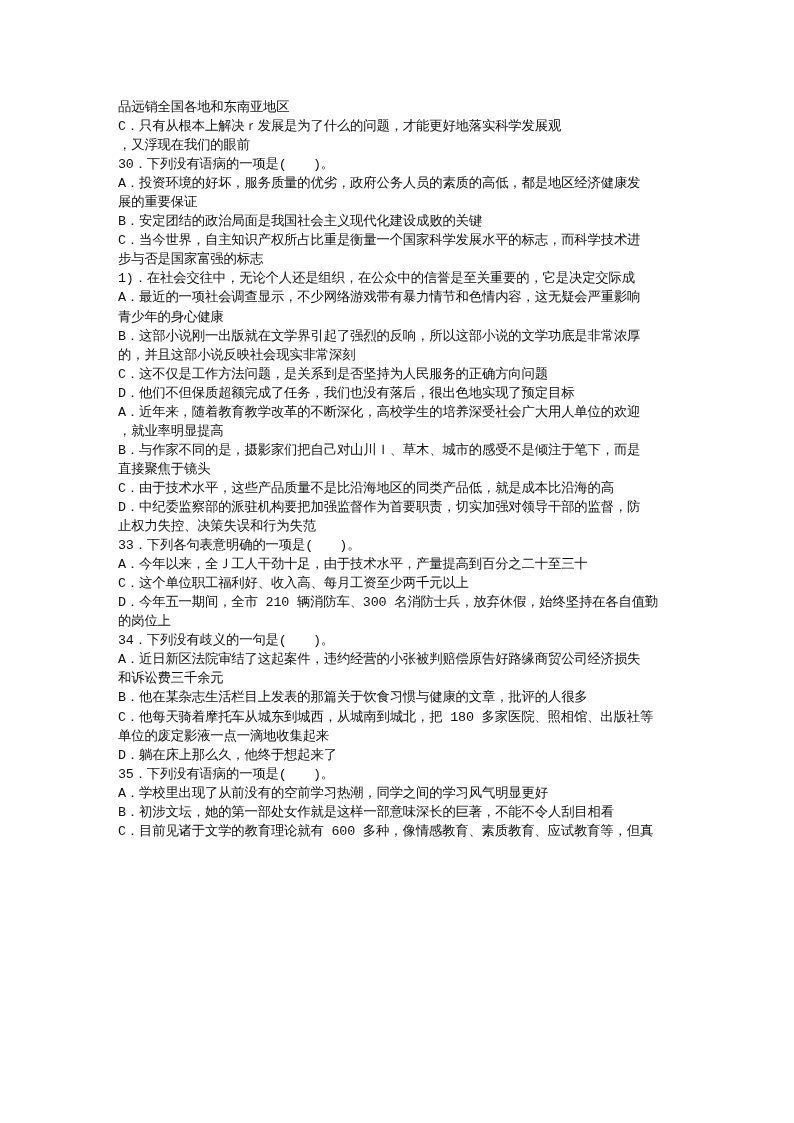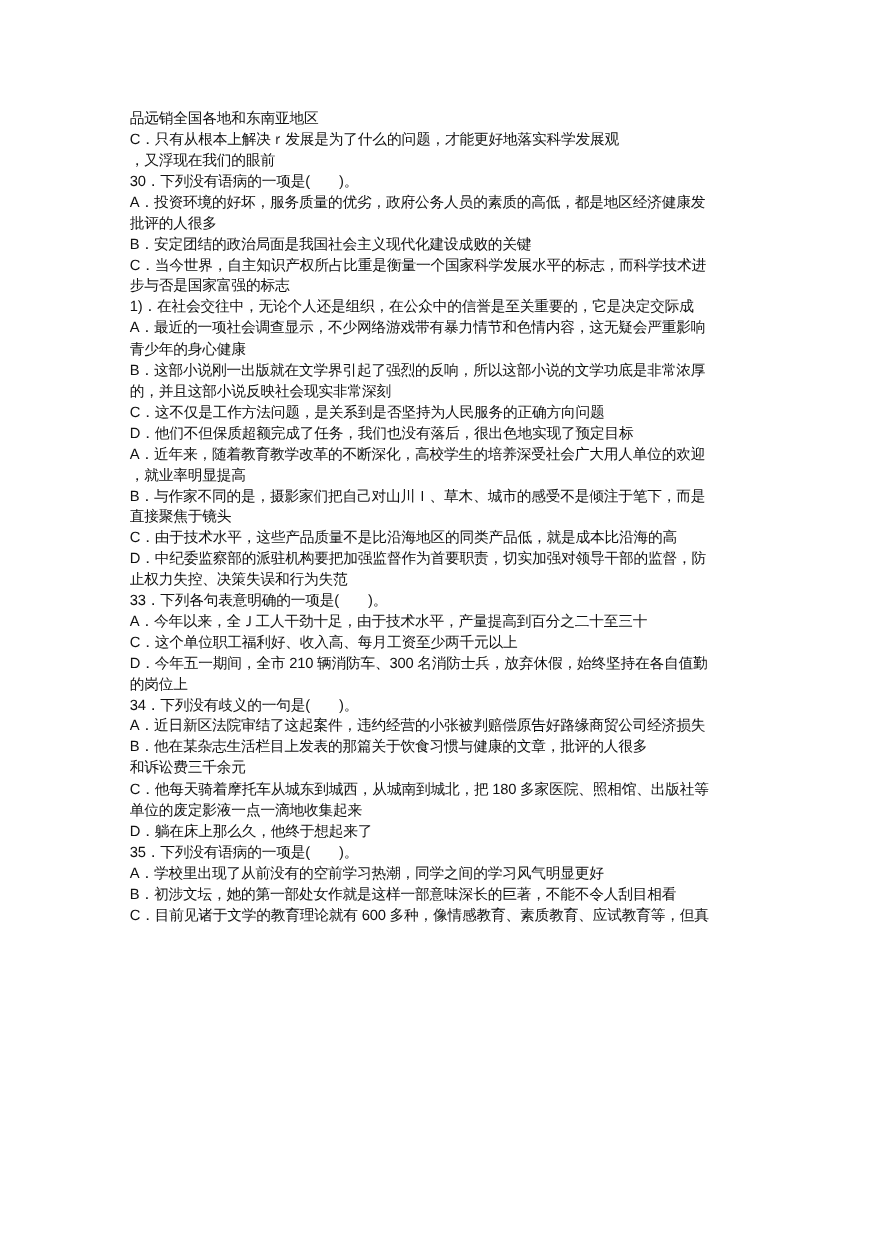--- a/index.html
+++ b/index.html
@@ -1,37 +1,37 @@
 <!DOCTYPE html>
 <html><head>
 <meta charset="utf-8">
 <style>
   html, body { margin: 0; padding: 0; background: #ffffff; }
   body { width: 794px; height: 1123px; position: relative; overflow: hidden; }
   .page { position: absolute; left: 118px; top: 98px; width: 570px; }
   .line {
-    font-family: Liberation Sans, sans-serif;
+    font-family: Liberation Mono, monospace;
     font-size: 13.4px;
     line-height: 19.05px;
     height: 19.05px;
     color: #111111;
     white-space: nowrap;
     letter-spacing: -0.2px;
   }
 </style>
 </head>
 <body>
 
 <div class="page">
   <div class="line">品远销全国各地和东南亚地区</div>
   <div class="line">C．只有从根本上解决ｒ发展是为了什么的问题，才能更好地落实科学发展观</div>
   <div class="line">，又浮现在我们的眼前</div>
   <div class="line">30．下列没有语病的一项是(　　)。</div>
   <div class="line">A．投资环境的好坏，服务质量的优劣，政府公务人员的素质的高低，都是地区经济健康发</div>
-  <div class="line">批评的人很多</div>
+  <div class="line">展的重要保证</div>
   <div class="line">B．安定团结的政治局面是我国社会主义现代化建设成败的关键</div>
   <div class="line">C．当今世界，自主知识产权所占比重是衡量一个国家科学发展水平的标志，而科学技术进</div>
   <div class="line">步与否是国家富强的标志</div>
   <div class="line">1)．在社会交往中，无论个人还是组织，在公众中的信誉是至关重要的，它是决定交际成</div>
   <div class="line">A．最近的一项社会调查显示，不少网络游戏带有暴力情节和色情内容，这无疑会严重影响</div>
   <div class="line">青少年的身心健康</div>
   <div class="line">B．这部小说刚一出版就在文学界引起了强烈的反响，所以这部小说的文学功底是非常浓厚</div>
   <div class="line">的，并且这部小说反映社会现实非常深刻</div>
   <div class="line">C．这不仅是工作方法问题，是关系到是否坚持为人民服务的正确方向问题</div>
   <div class="line">D．他们不但保质超额完成了任务，我们也没有落后，很出色地实现了预定目标</div>
@@ -42,22 +42,22 @@
   <div class="line">C．由于技术水平，这些产品质量不是比沿海地区的同类产品低，就是成本比沿海的高</div>
   <div class="line">D．中纪委监察部的派驻机构要把加强监督作为首要职责，切实加强对领导干部的监督，防</div>
   <div class="line">止权力失控、决策失误和行为失范</div>
   <div class="line">33．下列各句表意明确的一项是(　　)。</div>
   <div class="line">A．今年以来，全Ｊ工人干劲十足，由于技术水平，产量提高到百分之二十至三十</div>
   <div class="line">C．这个单位职工福利好、收入高、每月工资至少两千元以上</div>
   <div class="line">D．今年五一期间，全市 210 辆消防车、300 名消防士兵，放弃休假，始终坚持在各自值勤</div>
   <div class="line">的岗位上</div>
   <div class="line">34．下列没有歧义的一句是(　　)。</div>
   <div class="line">A．近日新区法院审结了这起案件，违约经营的小张被判赔偿原告好路缘商贸公司经济损失</div>
+  <div class="line">和诉讼费三千余元</div>
   <div class="line">B．他在某杂志生活栏目上发表的那篇关于饮食习惯与健康的文章，批评的人很多</div>
-  <div class="line">和诉讼费三千余元</div>
   <div class="line">C．他每天骑着摩托车从城东到城西，从城南到城北，把 180 多家医院、照相馆、出版社等</div>
   <div class="line">单位的废定影液一点一滴地收集起来</div>
   <div class="line">D．躺在床上那么久，他终于想起来了</div>
   <div class="line">35．下列没有语病的一项是(　　)。</div>
   <div class="line">A．学校里出现了从前没有的空前学习热潮，同学之间的学习风气明显更好</div>
   <div class="line">B．初涉文坛，她的第一部处女作就是这样一部意味深长的巨著，不能不令人刮目相看</div>
   <div class="line">C．目前见诸于文学的教育理论就有 600 多种，像情感教育、素质教育、应试教育等，但真</div>
 </div>
 
 </body></html>

